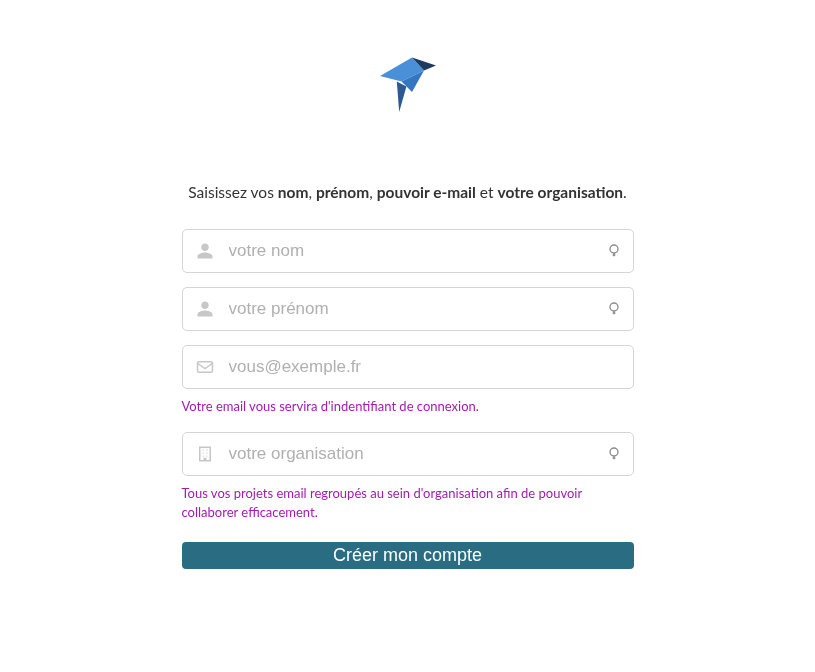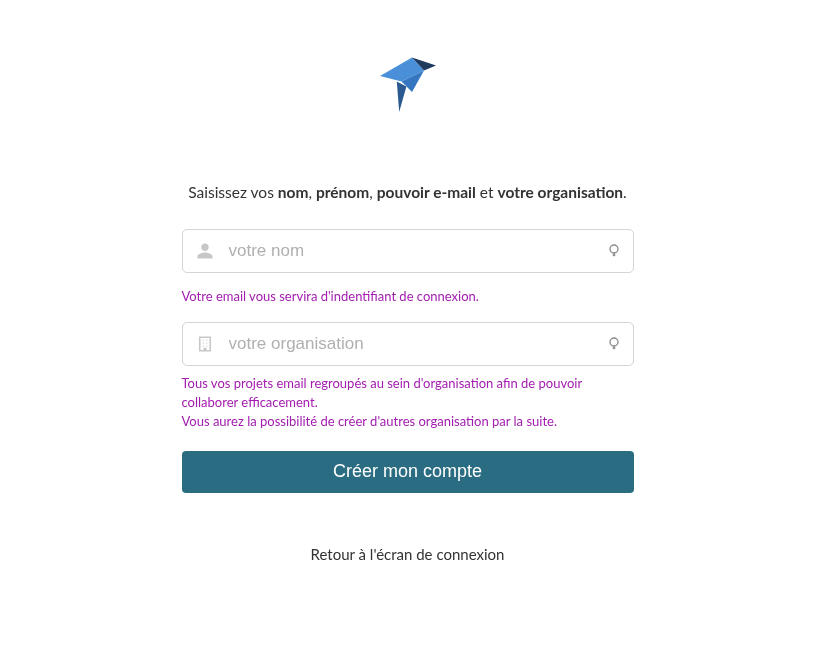--- a/index.html
+++ b/index.html
@@ -74,21 +74,21 @@
       opacity: 0.85;
     }
     .hint {
       font-size: 13px;
       color: #a21caf;
       line-height: 1.45;
       margin-bottom: 16px;
     }
     .submit-btn {
       width: 100%;
-      height: 42px;
+      height: 27px;
       background: #2a6d82;
       color: #fff;
       border: none;
       border-radius: 4px;
       font-size: 18px;
       cursor: pointer;
       margin-top: 4px;
     }
     .back-link {
       margin-top: 52px;
@@ -125,21 +125,44 @@
     </span>
     <input class="field-input" type="text" placeholder="votre nom" style="">
     <span class="key-icon">
       <svg viewBox="0 0 24 24" width="16" height="16" fill="none" stroke="currentColor" stroke-width="2">
           <circle cx="12" cy="9" r="6"></circle>
           <path d="M12 15v5M10 18h4"></path>
         </svg>
     </span>
   </div>
 
+  <div class="field-wrap">
+    <span class="field-icon">
+      <svg viewBox="0 0 24 24" width="18" height="18" fill="currentColor">
+          <path d="M12 12c2.7 0 5-2.3 5-5s-2.3-5-5-5-5 2.3-5 5 2.3 5 5 5zm0 2c-3.3 0-10 1.7-10 5v3h20v-3c0-3.3-6.7-5-10-5z"></path>
+        </svg>
+    </span>
+    <input class="field-input" type="text" placeholder="votre prénom" style="">
+    <span class="key-icon">
+      <svg viewBox="0 0 24 24" width="16" height="16" fill="none" stroke="currentColor" stroke-width="2">
+          <circle cx="12" cy="9" r="6"></circle>
+          <path d="M12 15v5M10 18h4"></path>
+        </svg>
+    </span>
+  </div>
 
+  <div class="field-wrap last-before-hint">
+    <span class="field-icon">
+      <svg viewBox="0 0 24 24" width="18" height="18" fill="none" stroke="currentColor" stroke-width="2">
+          <rect x="2" y="5" width="20" height="14" rx="2"></rect>
+          <path d="M2 7l10 7 10-7"></path>
+        </svg>
+    </span>
+    <input class="field-input" type="email" placeholder="vous@exemple.fr" style="">
+  </div>
 
   <p class="hint">Votre email vous servira d'indentifiant de connexion.</p>
 
   <div class="field-wrap last-before-hint">
     <span class="field-icon">
       <svg viewBox="0 0 24 24" width="18" height="18" fill="none" stroke="currentColor" stroke-width="2">
           <rect x="5" y="3" width="14" height="18"></rect>
           <path d="M9 7h1M14 7h1M9 11h1M14 11h1M9 15h1M14 15h1M11 21v-3h2v3"></path>
         </svg>
     </span>
@@ -147,20 +170,18 @@
     <span class="key-icon">
       <svg viewBox="0 0 24 24" width="16" height="16" fill="none" stroke="currentColor" stroke-width="2">
           <circle cx="12" cy="9" r="6"></circle>
           <path d="M12 15v5M10 18h4"></path>
         </svg>
     </span>
   </div>
 
   <p class="hint">
     <span>Tous vos projets email regroupés au sein d'organisation afin de pouvoir collaborer efficacement.</span><br>
-    <span>Vous aurez la possibilité de créer d'autres organisation par la suite.</span>
   </p>
 
   <button class="submit-btn">Créer mon compte</button>
 
-  <a class="back-link">Retour à l'écran de connexion</a>
 
 </div>
 
 </body></html>

